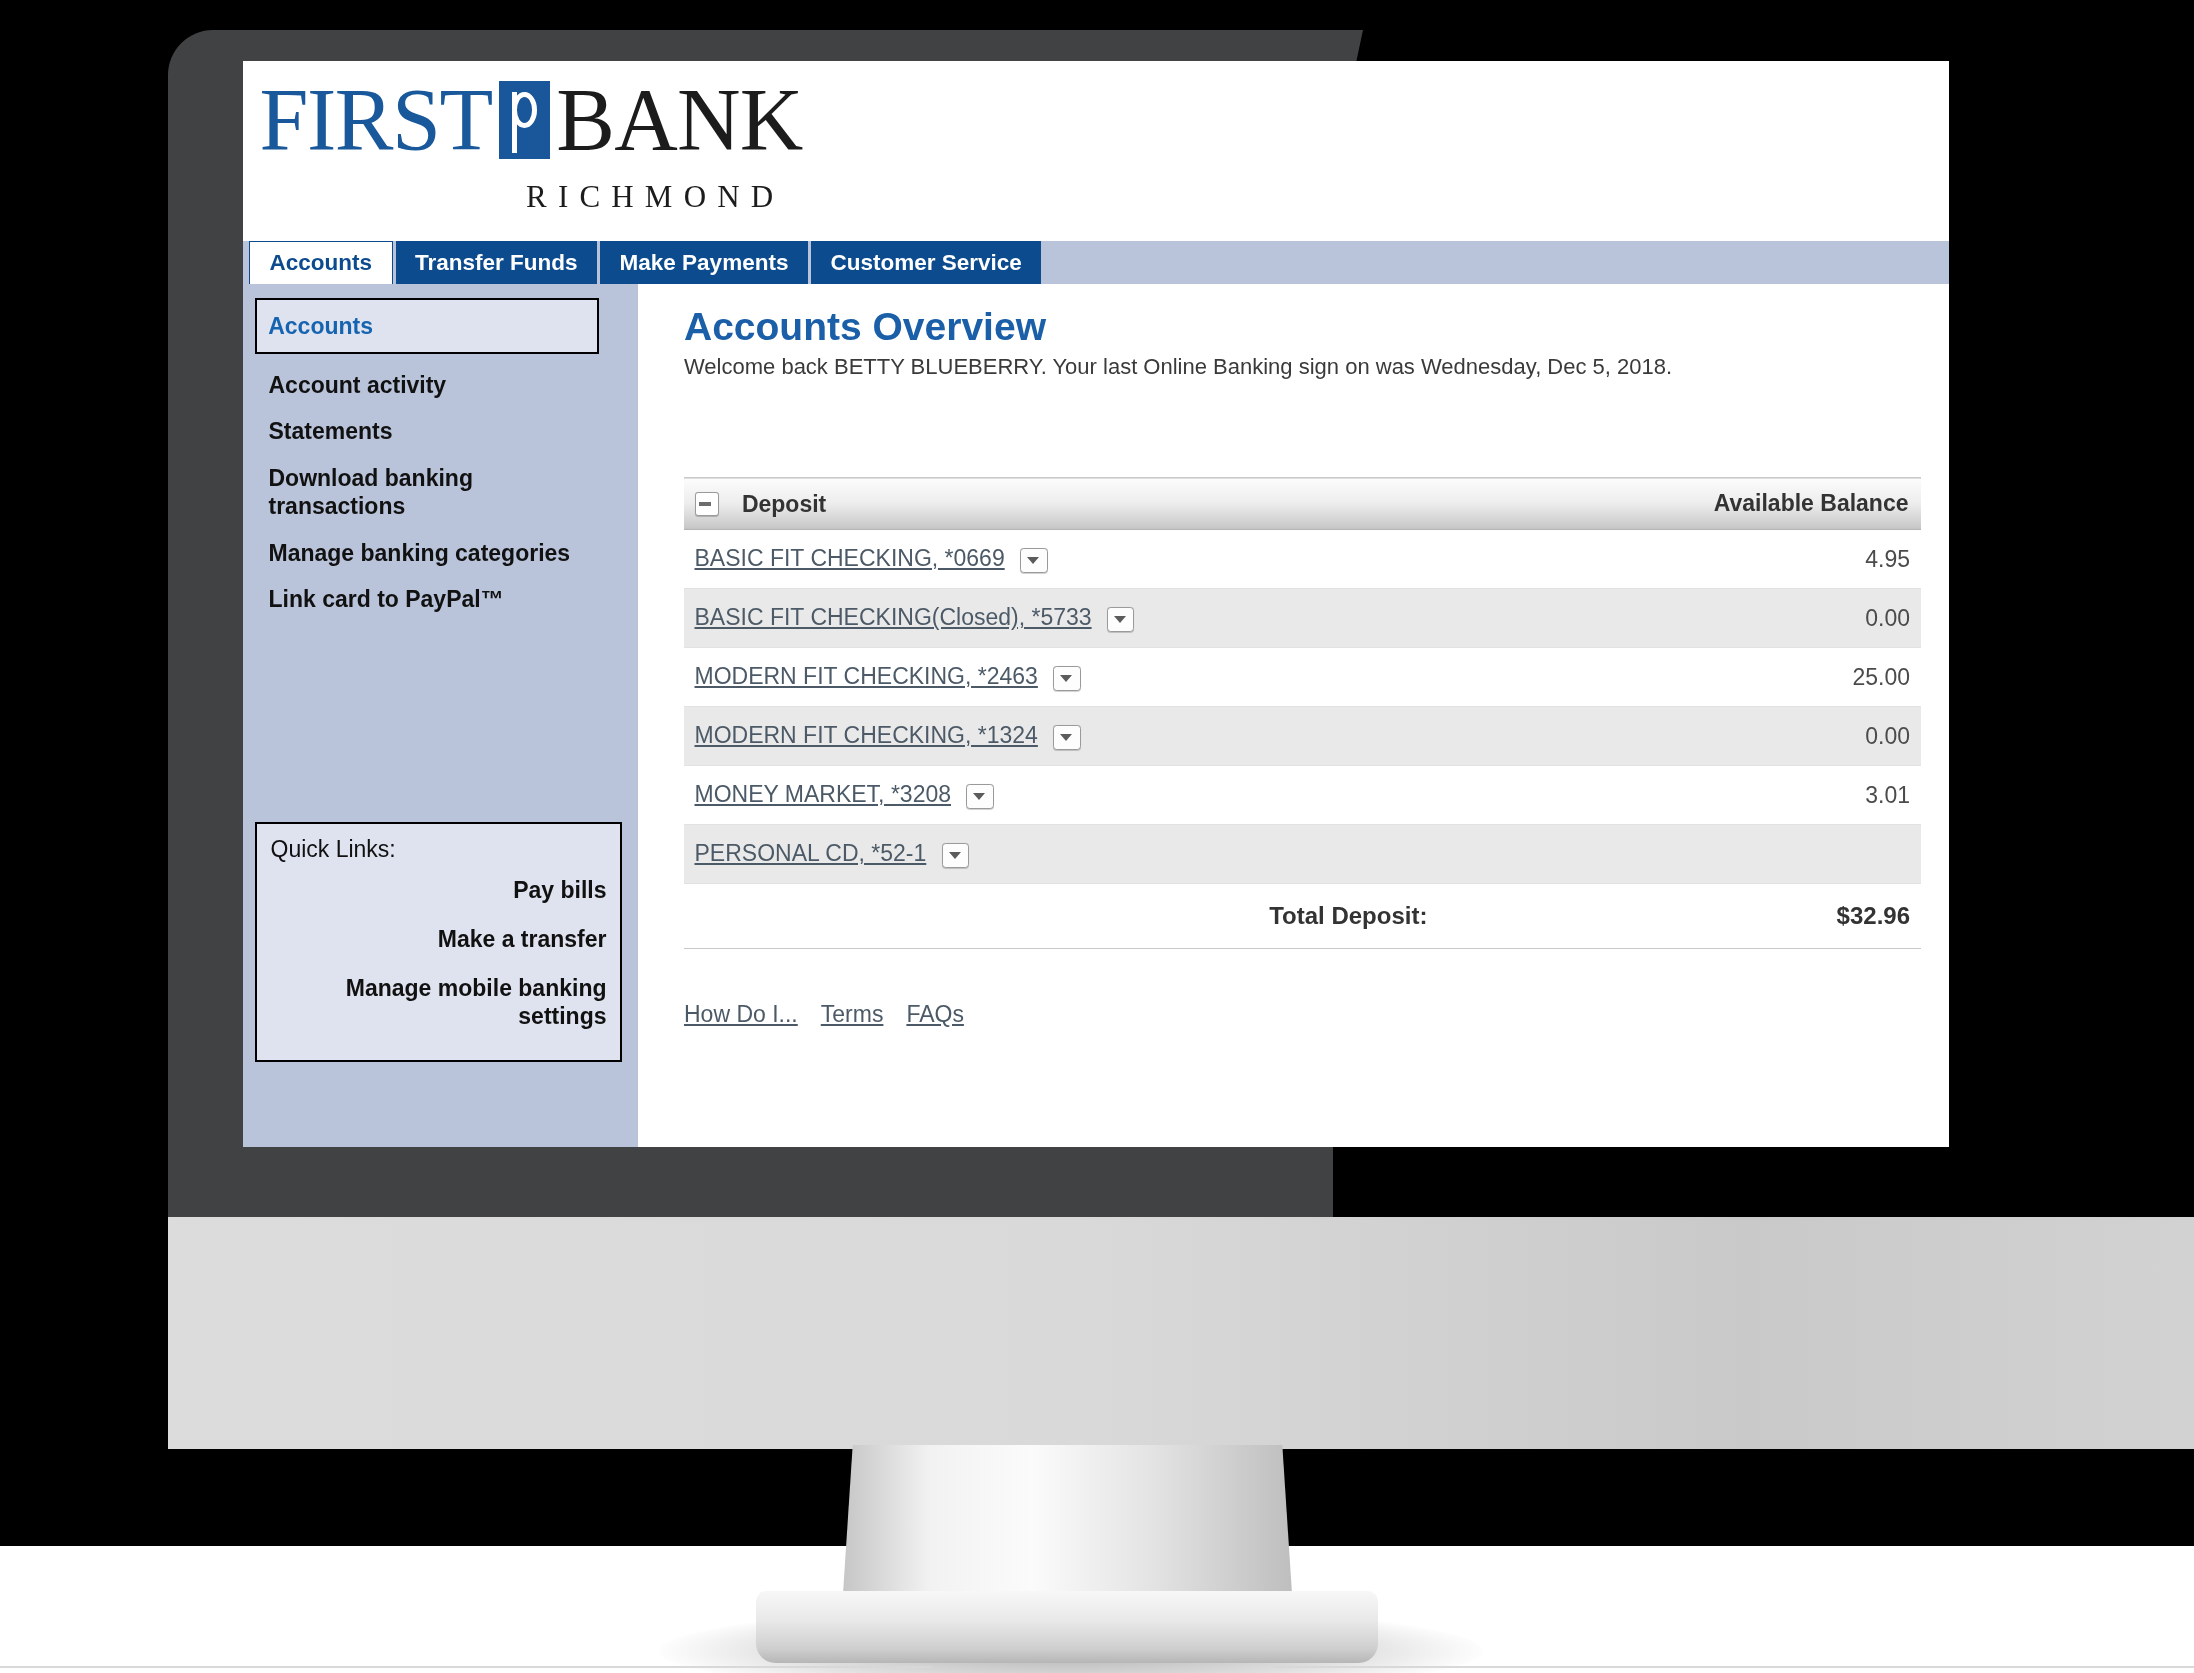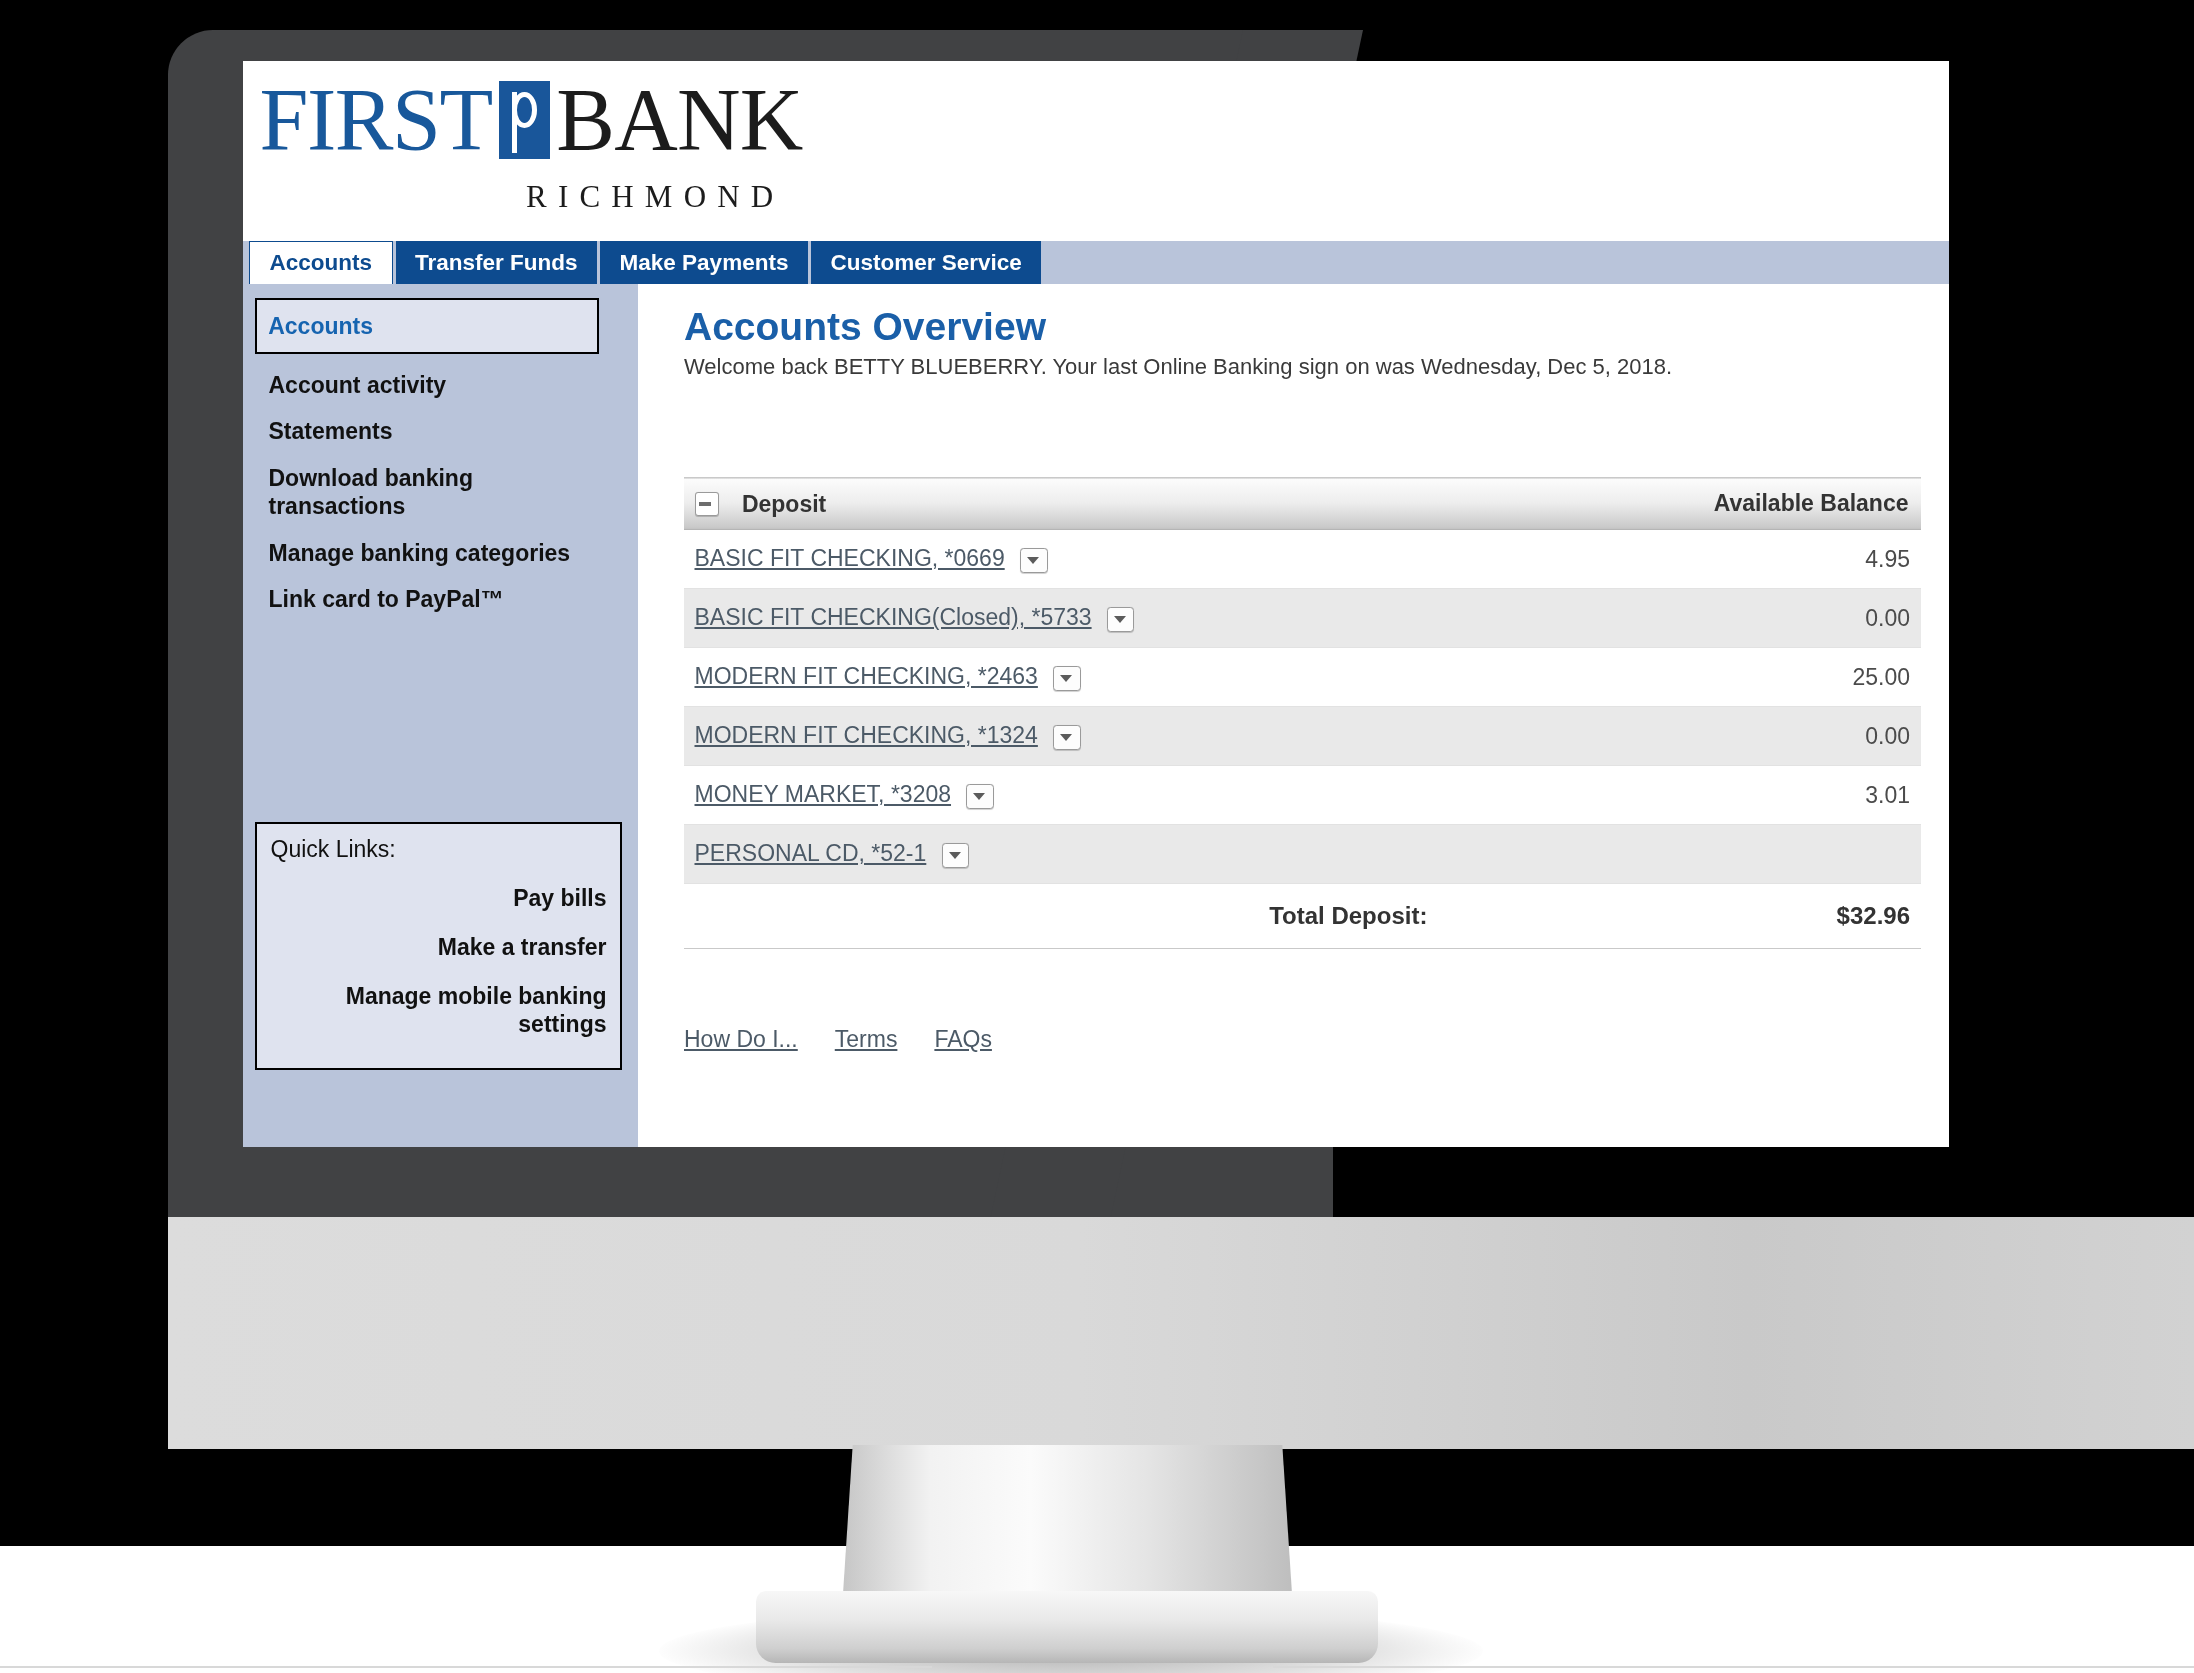--- a/index.html
+++ b/index.html
@@ -243,21 +243,21 @@
     top: 538px;
     width: 367px;
     background: #dfe3ef;
     border: 2.2px solid #000000;
     box-sizing: border-box;
     padding: 12px 13.5px 19.5px 13.5px;
   }
   #quick-links-title {
     font-size: 23px;
     color: #111111;
-    margin-bottom: 10px;
+    margin-bottom: 2px;
   }
   .quick-item {
     font-size: 23px;
     font-weight: bold;
     color: #111111;
     padding: 10.5px 0 10.5px 25.5px;
     line-height: 1.22;
     text-align: right;
   }
 
@@ -357,23 +357,23 @@
     font-weight: bold;
     color: #333333;
     background: #ffffff;
     border-bottom: 1.5px solid #c9c9c9;
     padding: 0 10.5px;
   }
   #total-row td.total-label { text-align: right; padding-right: 97px; }
   #total-row td.total-value { text-align: right; }
 
   #footer-links {
-    margin-top: 77px;
+    margin-top: 52px;
     display: flex;
-    gap: 37px;
+    gap: 23px;
   }
   .footer-link {
     font-size: 23px;
     color: #4c5a67;
     text-decoration: underline;
   }
 </style>
 </head>
 <body>
 

